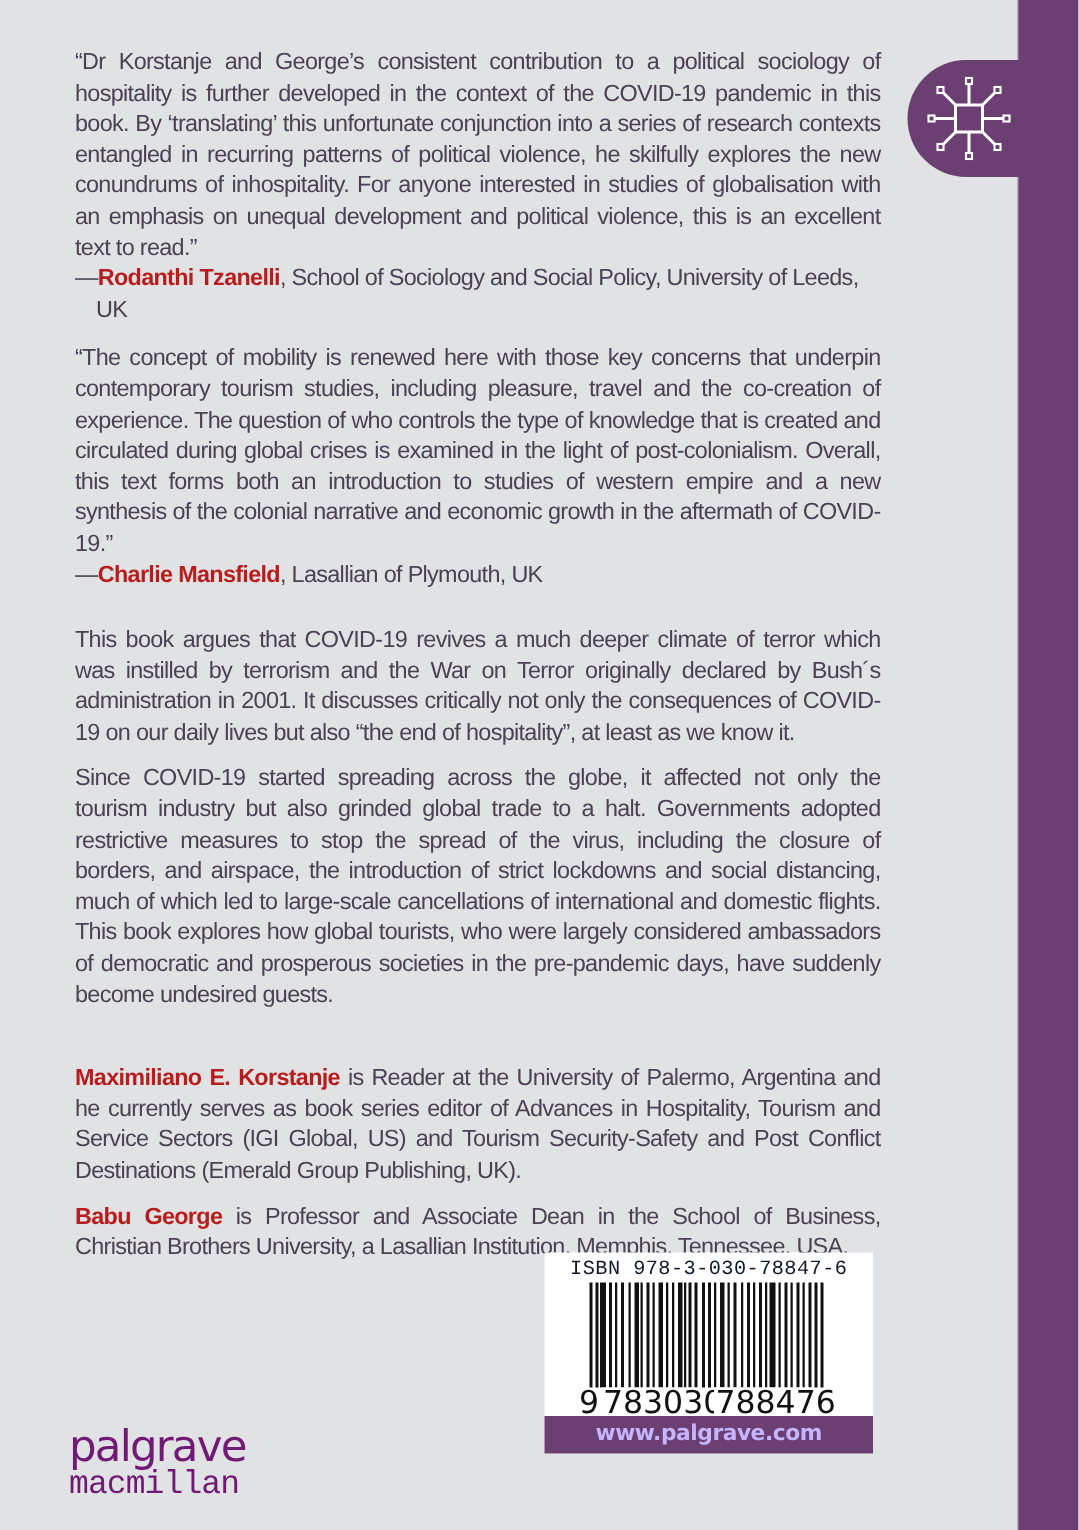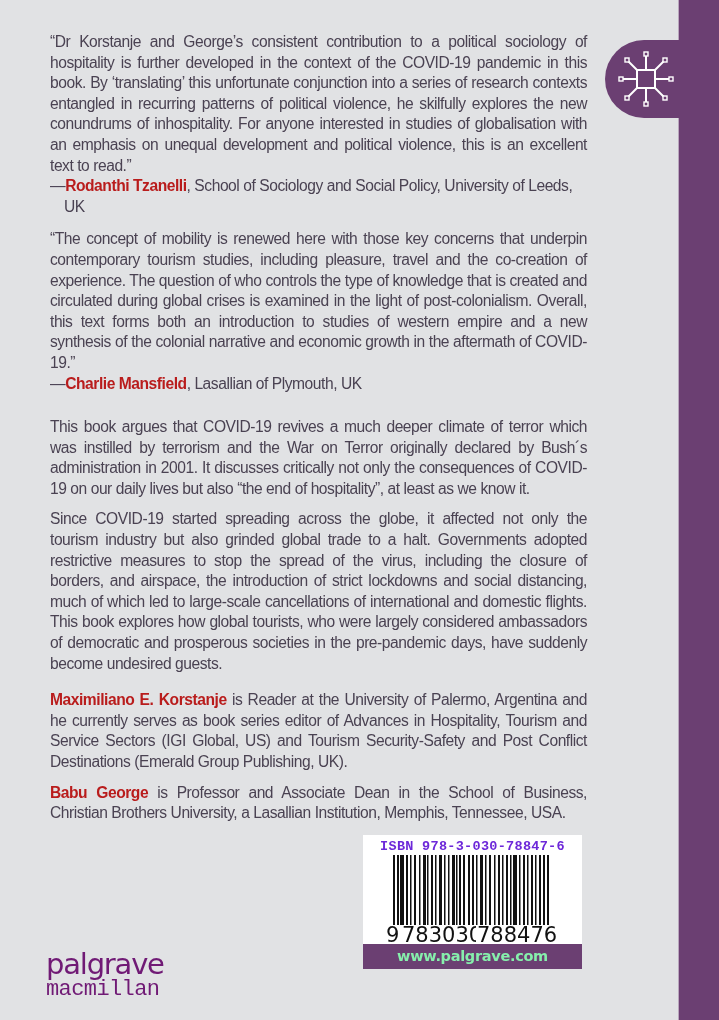--- a/index.html
+++ b/index.html
@@ -24,50 +24,49 @@
   .content {
     position: absolute; left: 50px; top: 32px; width: 537px;
     font-size: 15.6px; line-height: 20.6px;
     letter-spacing: -0.45px;
   }
   .content p { text-align: justify; }
   .quote p.attrib { text-align: left; padding-left: 14px; text-indent: -14px; }
   .quote2 { margin-top: 12px; }
   .desc1 { margin-top: 23px; }
   .desc2 { margin-top: 10px; }
-  .bio1 { margin-top: 16px; }
+  .bio1 { margin-top: 35px; }
   .bio2 { margin-top: 10px; }
   .name { font-weight: bold; color: #b91c1c; }
   .logo {
     position: absolute; left: 46px; top: 950px;
     color: #701a75;
     font-family: "DejaVu Sans", sans-serif;
   }
   .logo .l1 { font-size: 29px; line-height: 28px; letter-spacing: -1.2px; font-weight: normal; }
   .logo .l2 { font-size: 22px; line-height: 24px; letter-spacing: -0.6px; font-family: Liberation Mono, monospace; }
   .barcode-box {
     position: absolute; left: 363px; top: 835px; width: 219px; height: 134px;
     background: #ffffff;
   }
   .isbn {
     position: absolute; left: 0; top: 4px; width: 100%; text-align: center;
     font-family: "Liberation Mono", "DejaVu Sans Mono", monospace;
-    font-size: 13.5px; color: #6d28d9;
+    font-size: 13.5px; color: #0f172a;
     letter-spacing: 0.3px;
-    font-weight: bold;
   }
   .bars { position: absolute; left: 0; top: 0; }
   .digits {
     position: absolute; top: 90px;
     font-family: "DejaVu Sans", sans-serif; font-size: 21px; color: #111;
     line-height: 20px; background: #fff; padding: 0 1px;
   }
   .web {
     position: absolute; left: 0; top: 109px; width: 100%; height: 25px;
-    background: #6b3f72; color: #86efac; text-align: center;
+    background: #6b3f72; color: #c4b5fd; text-align: center;
     font-size: 14.5px; line-height: 25px; font-weight: bold;
     font-family: "DejaVu Sans", sans-serif; letter-spacing: -0.3px;
   }
 </style>
 </head>
 <body>
 
 <div class="spine"></div>
 
 <div class="tab">

